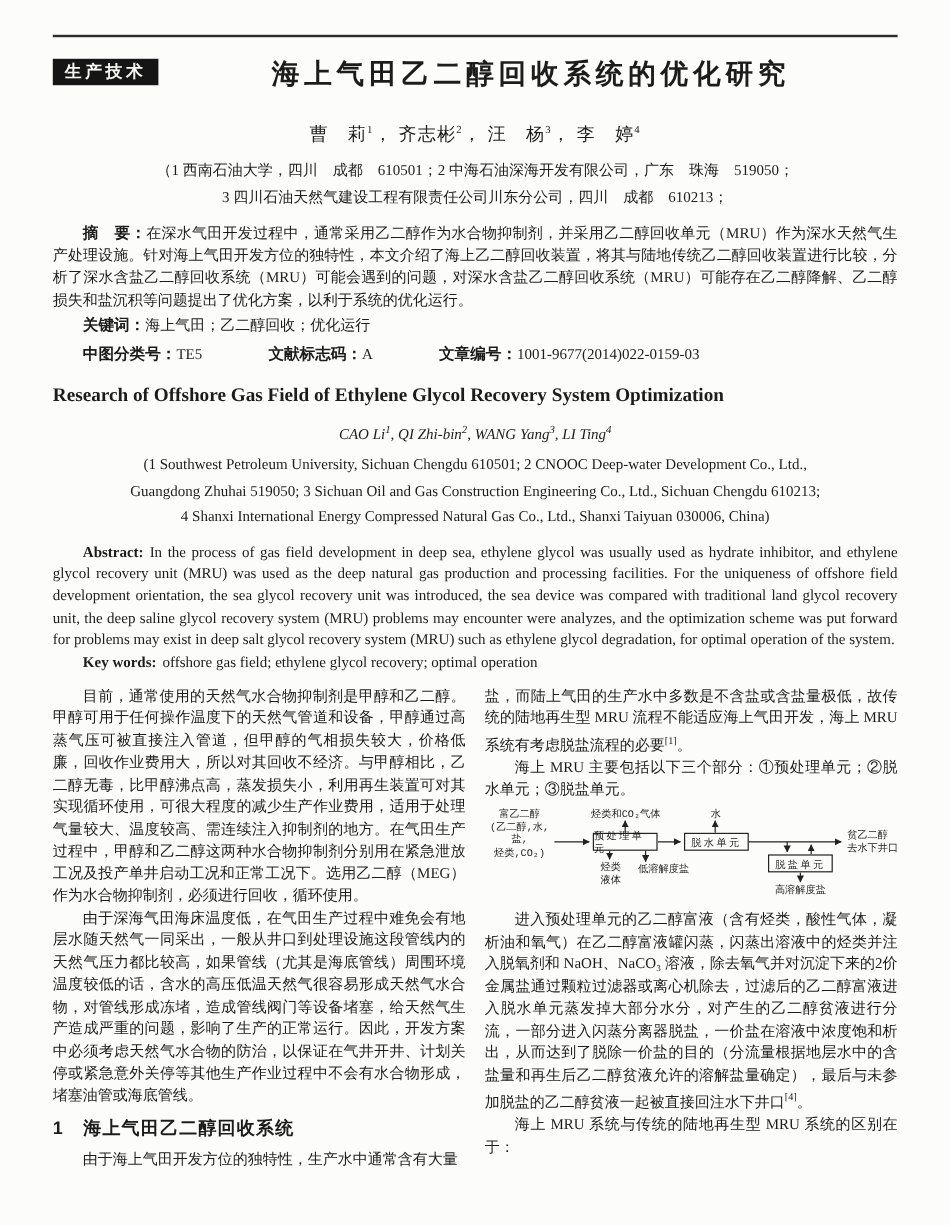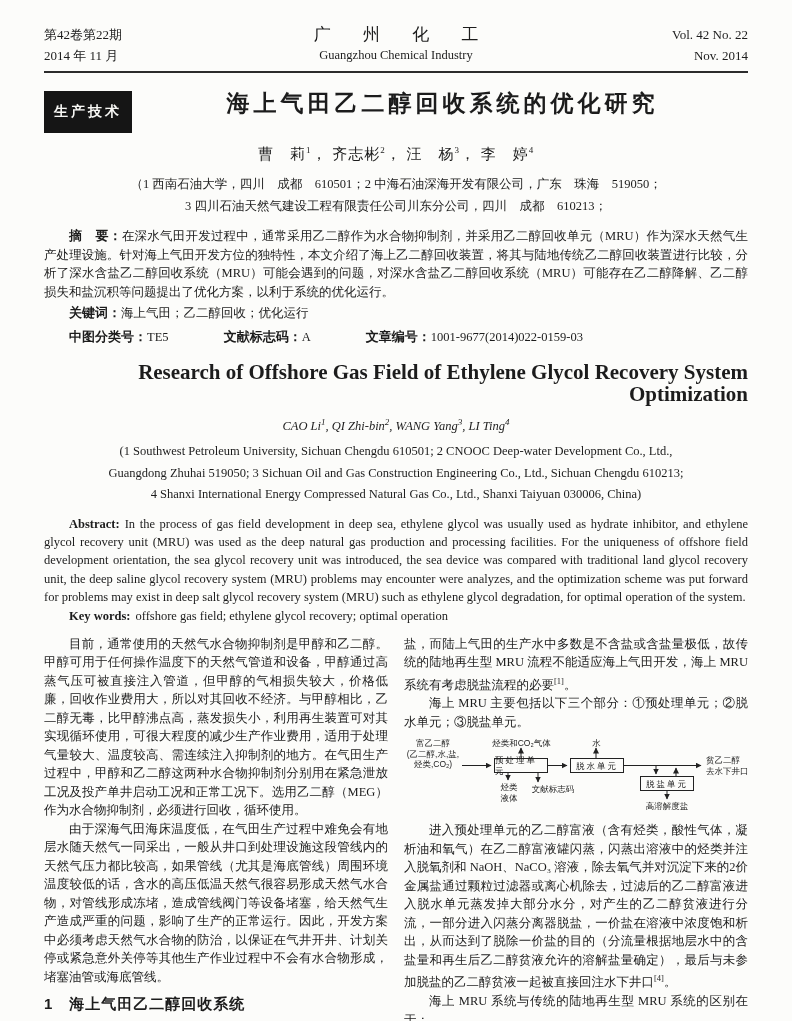--- a/index.html
+++ b/index.html
@@ -12,38 +12,38 @@
   .jh-left, .jh-right { font-size:13px; line-height:21px; width:170px; }
   .jh-right { text-align:right; }
   .jh-center { text-align:center; flex:1; }
   .jname { font-size:17px; letter-spacing:14px; padding-left:14px; line-height:22px; }
   .jname-en { font-size:12.5px; line-height:19px; }
   .jrule { border-top:2px solid #2c2c2c; margin-top:5px; }
 
   
   .title-row { position:relative; margin-top:15px; min-height:42px; }
   .badge { position:absolute; left:0; top:3px; background:#151515; color:#f7f7f4;
-           font-size:14px; font-weight:bold; letter-spacing:3px; padding:12px 10px;
+           font-size:14px; font-weight:bold; letter-spacing:3px; padding:2px 10px;
            font-family:Liberation Serif, serif; }
   .title-cn { text-align:center; font-size:23px; font-weight:bold; letter-spacing:4px;
               padding-left:93px; font-family:"Liberation Sans", sans-serif; }
   .authors { text-align:center; font-size:15px; margin-top:15px; letter-spacing:1px; }
   .authors sup, .authors-en sup { font-size:9px; }
   .affil { text-align:center; font-size:12.5px; line-height:22px; margin-top:9px; }
 
   
   .abstract { margin-top:10px; font-size:12.5px; line-height:18.5px; text-align:justify; text-indent:2em; }
   .abstract b, .kw b, .meta b { font-family:"Liberation Sans", sans-serif; font-size:13px; }
   .kw { font-size:12.5px; line-height:19px; text-indent:2em; margin-top:2px; }
   .meta { font-size:12.5px; text-indent:2em; margin-top:5px; }
   .meta-item { margin-right:52px; }
   .meta-item:last-child { margin-right:0; }
 
   
-  .title-en { text-align:right; font-size:21px; font-weight:bold; margin-top:15px; line-height:22px; }
+  .title-en { text-align:left; font-size:16px; font-weight:bold; margin-top:15px; line-height:22px; }
   .authors-en { text-align:center; font-style:italic; font-size:12.5px; margin-top:12px; }
   .affil-en { text-align:center; font-size:12.5px; line-height:21.5px; margin-top:7px; }
   .abstract-en { margin-top:9px; font-size:12.5px; line-height:18.4px; text-align:justify; text-indent:2em; }
   .abstract-en b, .kw-en b { font-weight:bold; }
   .kw-en { font-size:12.5px; text-indent:2em; margin-top:2px; }
   .lblsp { margin-right:5px; }
 
   
   .columns { display:flex; gap:16px; margin-top:11px; }
   .col { flex:1; min-width:0; }
@@ -52,45 +52,31 @@
   .body-p sup { font-size:8.5px; }
   .sec-h { font-size:15px; font-weight:bold; margin:9px 0 7px 0;
            font-family:"Liberation Sans", sans-serif; letter-spacing:1px; }
   .sec-num { margin-right:16px; }
 
   
   .fig { margin:7px auto 5px auto; width:350px; }
   .diagram { position:relative; width:350px; height:78px; font-size:8.5px; line-height:10.5px;
              font-family:"Liberation Sans", sans-serif; }
   .diagram svg { position:absolute; left:0; top:0; }
-  .dlabel { position:absolute; text-align:center; letter-spacing:0; color:#1c1c1c; }
+  .dlabel { position:absolute; text-align:center; letter-spacing:0; color:#1c1c1c;font-family:Liberation Mono, monospace; }
   .dbox { position:absolute; border:1px solid #222; height:15px; width:54px; display:flex;
           align-items:center; justify-content:center; letter-spacing:2px; background:#fcfcfa; z-index:2; }
   .figcap { text-align:center; font-size:11.5px; margin-top:7px; }
   .figcap b { font-family:"Liberation Sans", sans-serif; margin-right:10px; }
 </style>
 </head>
 <body>
 
 <div class="page">
 
-  <header class="jhead">
-    <div class="jh-left">
-      <div>第42卷第22期</div>
-      <div>2014 年 11 月</div>
-    </div>
-    <div class="jh-center">
-      <div class="jname">广 州 化 工</div>
-      <div class="jname-en">Guangzhou Chemical Industry</div>
-    </div>
-    <div class="jh-right">
-      <div>Vol. 42 No. 22</div>
-      <div>Nov. 2014</div>
-    </div>
-  </header>
   <div class="jrule"></div>
 
   <div class="title-row">
     <span class="badge">生产技术</span>
     <h1 class="title-cn">海上气田乙二醇回收系统的优化研究</h1>
   </div>
 
   <div class="authors">
     <span><span>曹　莉</span><sup>1</sup><span>，</span></span>
     <span><span>齐志彬</span><sup>2</sup><span>，</span></span>
@@ -162,21 +148,21 @@
             <div>富乙二醇</div>
             <div>(乙二醇,水,盐,</div>
             <div>烃类,CO₂)</div>
           </div>
           <div class="dlabel" style="left:70px; top:0; width:95px;">烃类和CO₂气体</div>
           <div class="dbox" style="left:90px; top:20px;">预处理单元</div>
           <div class="dlabel" style="left:92px; top:44px; width:26px;">
             <div>烃类</div>
             <div>液体</div>
           </div>
-          <div class="dlabel" style="left:118px; top:46px; width:62px;">文献标志码</div>
+          <div class="dlabel" style="left:118px; top:46px; width:62px;">低溶解度盐</div>
           <div class="dlabel" style="left:180px; top:0; width:25px;">水</div>
           <div class="dbox" style="left:166px; top:20px;">脱水单元</div>
           <div class="dbox" style="left:236px; top:38px;">脱盐单元</div>
           <div class="dlabel" style="left:232px; top:63px; width:62px;">高溶解度盐</div>
           <div class="dlabel" style="left:302px; top:17px; width:48px; text-align:left;">
             <div>贫乙二醇</div>
             <div>去水下井口</div>
           </div>
         </div>
       </figure>

